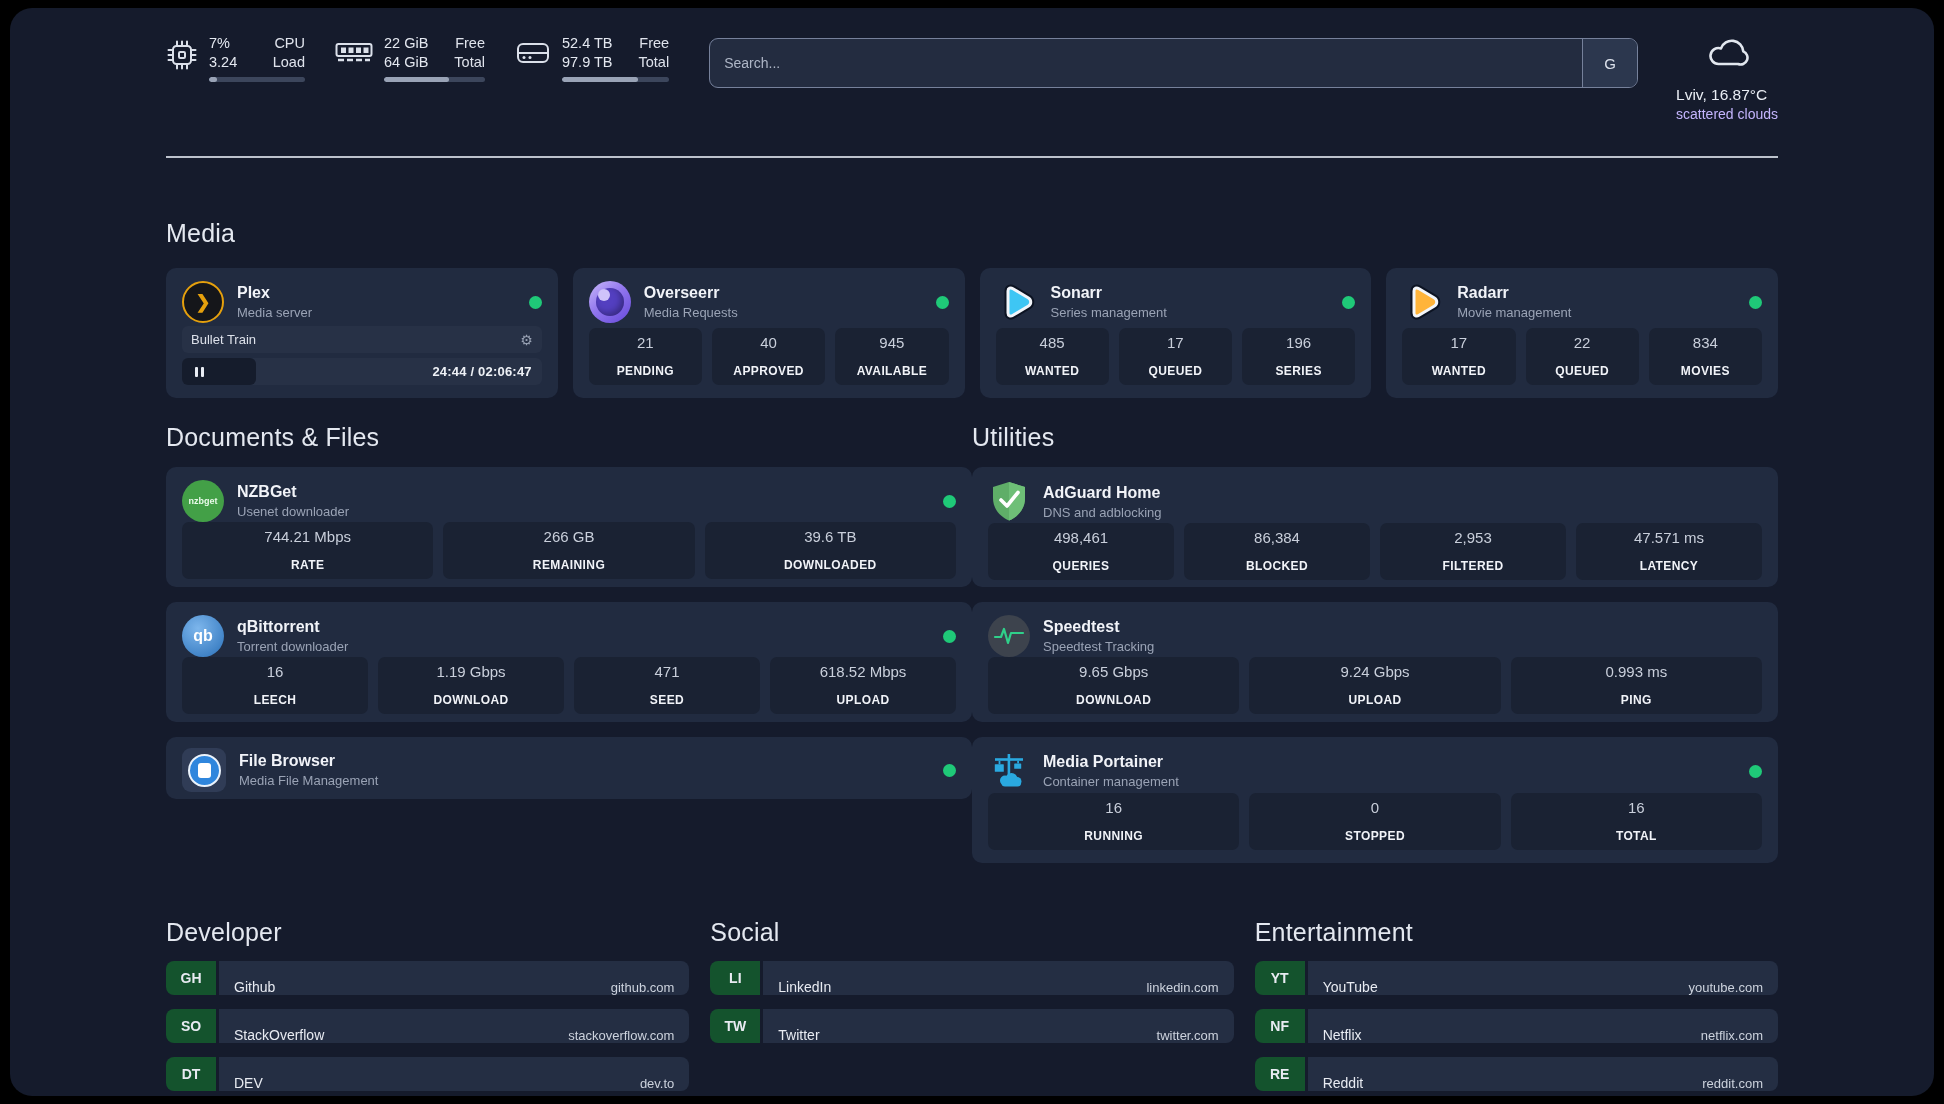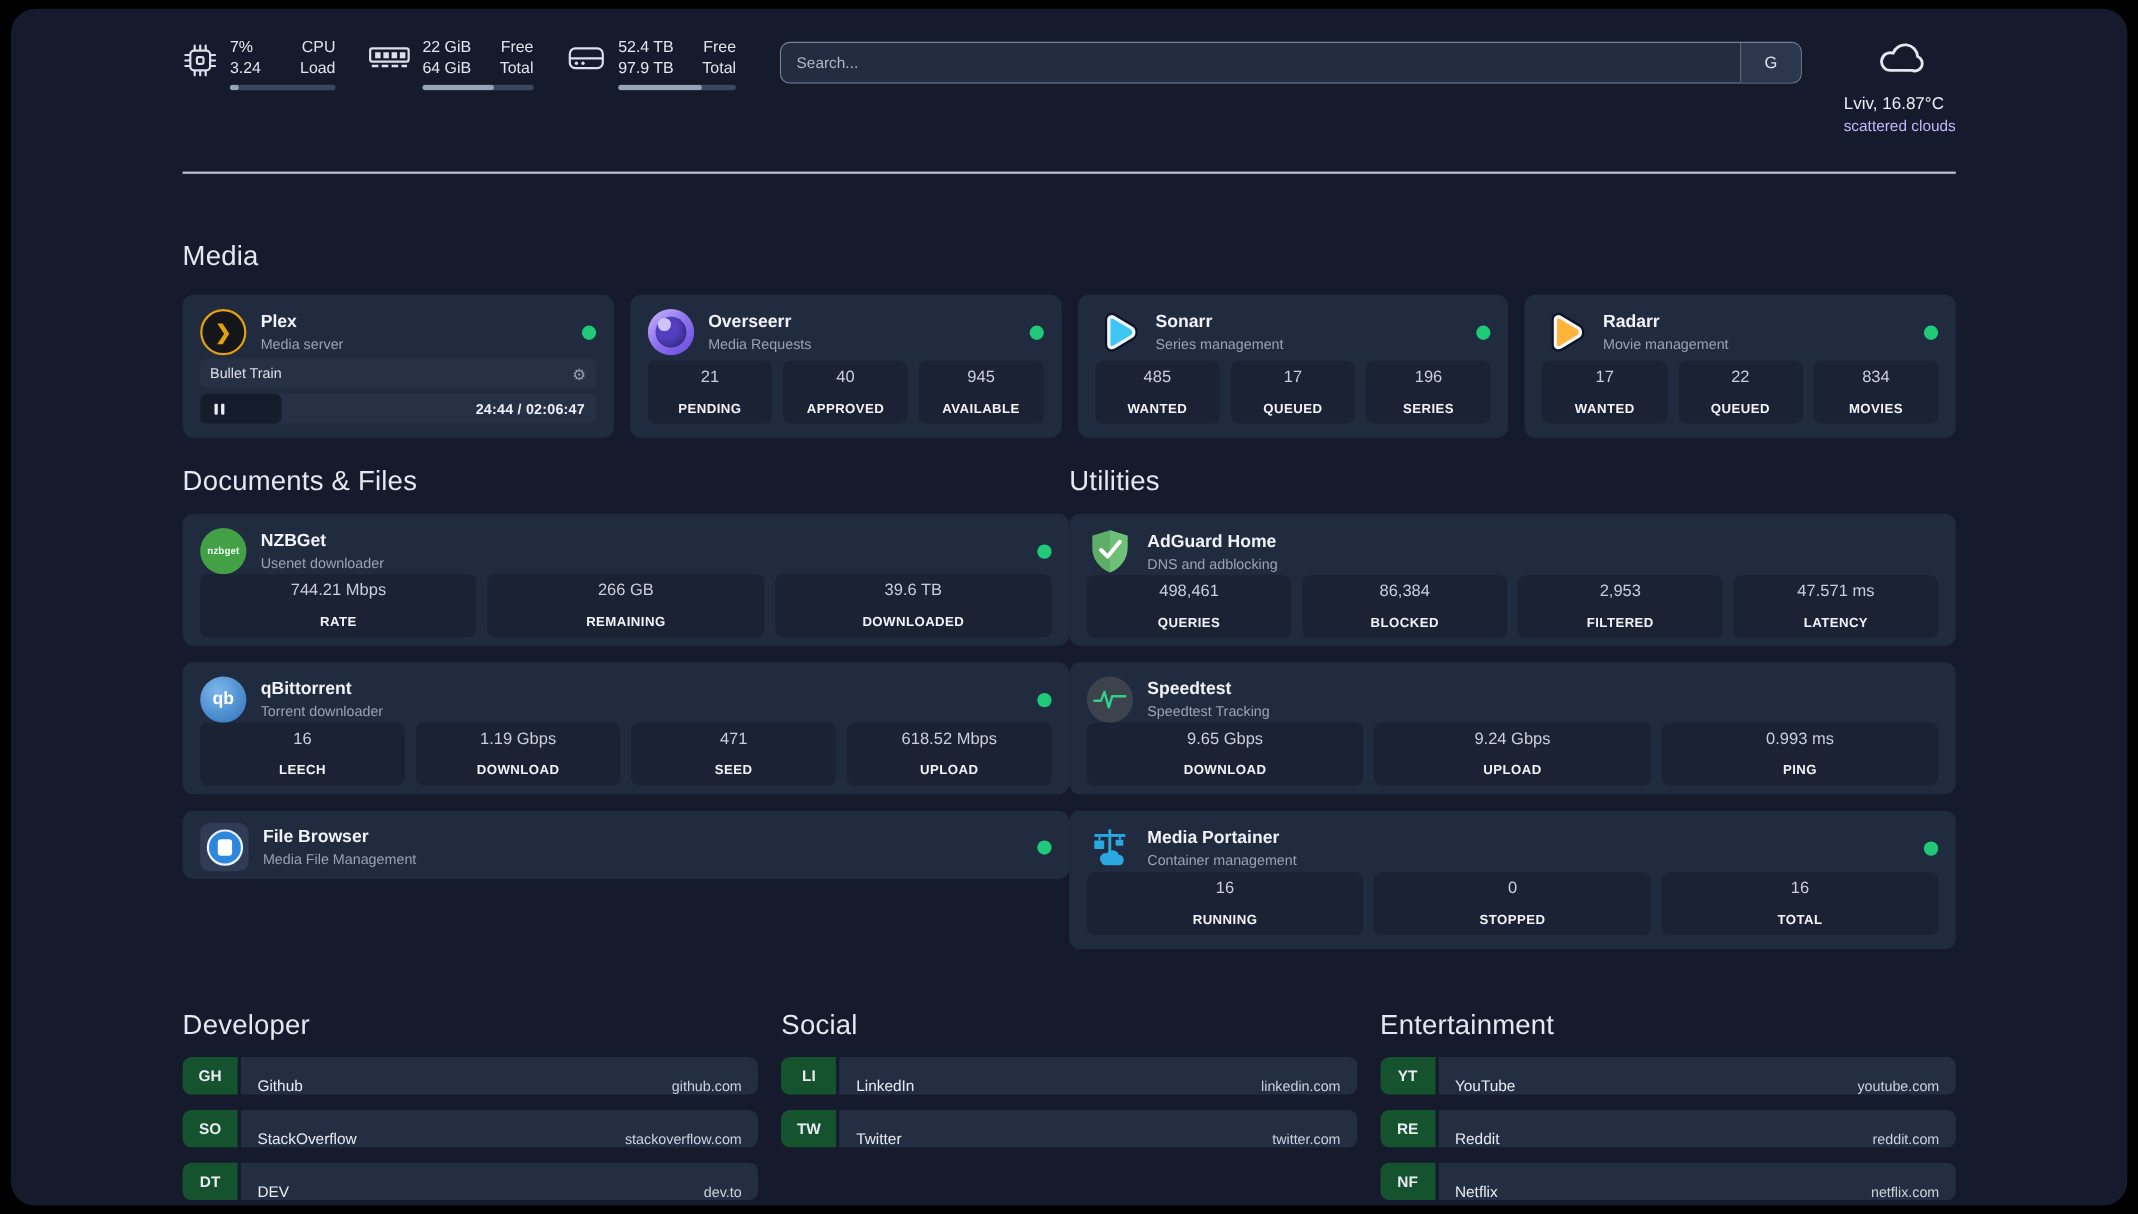--- a/index.html
+++ b/index.html
@@ -9,21 +9,21 @@
 
   
   .topbar { display:flex; align-items:flex-start; }
   .sysstat { display:flex; gap:11px; margin-right:30px; }
   .sysstat svg { margin-top:5px; flex:none; }
   .scol { display:flex; flex-direction:column; min-width:96px; }
   .srow { display:flex; justify-content:space-between; gap:26px; font-size:14.5px; line-height:19px; color:#e4e8f0; }
   .srow .lab { color:#dfe3ec; }
   .sbar { height:5px; background:#3c465c; border-radius:3px; margin-top:5px; overflow:hidden; }
   .sbar-fill { height:100%; background:#99a3b6; border-radius:3px; }
-  .searchwrap { flex:1; position:relative; height:38px; margin:4px 38px 0 10px; }
+  .searchwrap { flex:1; position:relative; height:50px; margin:4px 38px 0 10px; }
   .searchwrap input { width:100%; height:100%; background:#232c40; border:1px solid #76819b; border-radius:9px; padding:0 66px 0 14px; font-size:14px; color:#dfe3ec; font-family:inherit; outline:none; }
   .searchwrap input::placeholder { color:#aeb6c6; }
   .search-g { position:absolute; right:1px; top:1px; bottom:1px; width:55px; background:#2c374e; border-left:1px solid #76819b; border-radius:0 8px 8px 0; display:flex; align-items:center; justify-content:center; font-size:15px; color:#dde2ec; cursor:pointer; }
   .weather { display:flex; gap:13px; align-items:center; margin-top:2px;flex-direction:column; }
   .weather .wl1 { font-size:15.5px; color:#e9edf4; line-height:20px; }
   .weather .wl2 { font-size:14px; color:#c4b5fd; line-height:19px; }
   .divider { border:none; border-top:2px solid #d9dfe9; opacity:.85; margin-top:32px; }
 
   
   h2 { font-size:25px; font-weight:500; color:#e4e8f0; letter-spacing:.2px; line-height:30px; }
@@ -518,30 +518,30 @@
       <div class="bmcol">
         <h2>Entertainment</h2>
         <div class="bm">
           <div class="bm-abbr">YT</div>
           <div class="bm-main">
               <span class="bm-name">YouTube</span>
               <span class="bm-url">youtube.com</span>
             </div>
         </div>
         <div class="bm">
+          <div class="bm-abbr">NF</div>
+          <div class="bm-main">
+              <span class="bm-name">Netflix</span>
+              <span class="bm-url">netflix.com</span>
+            </div>
+        </div>
+        <div class="bm">
           <div class="bm-abbr">RE</div>
           <div class="bm-main">
               <span class="bm-name">Reddit</span>
               <span class="bm-url">reddit.com</span>
             </div>
         </div>
-        <div class="bm">
-          <div class="bm-abbr">NF</div>
-          <div class="bm-main">
-              <span class="bm-name">Netflix</span>
-              <span class="bm-url">netflix.com</span>
-            </div>
-        </div>
       </div>
     </div>
 
   </div>
 </div>
 
 </body></html>

